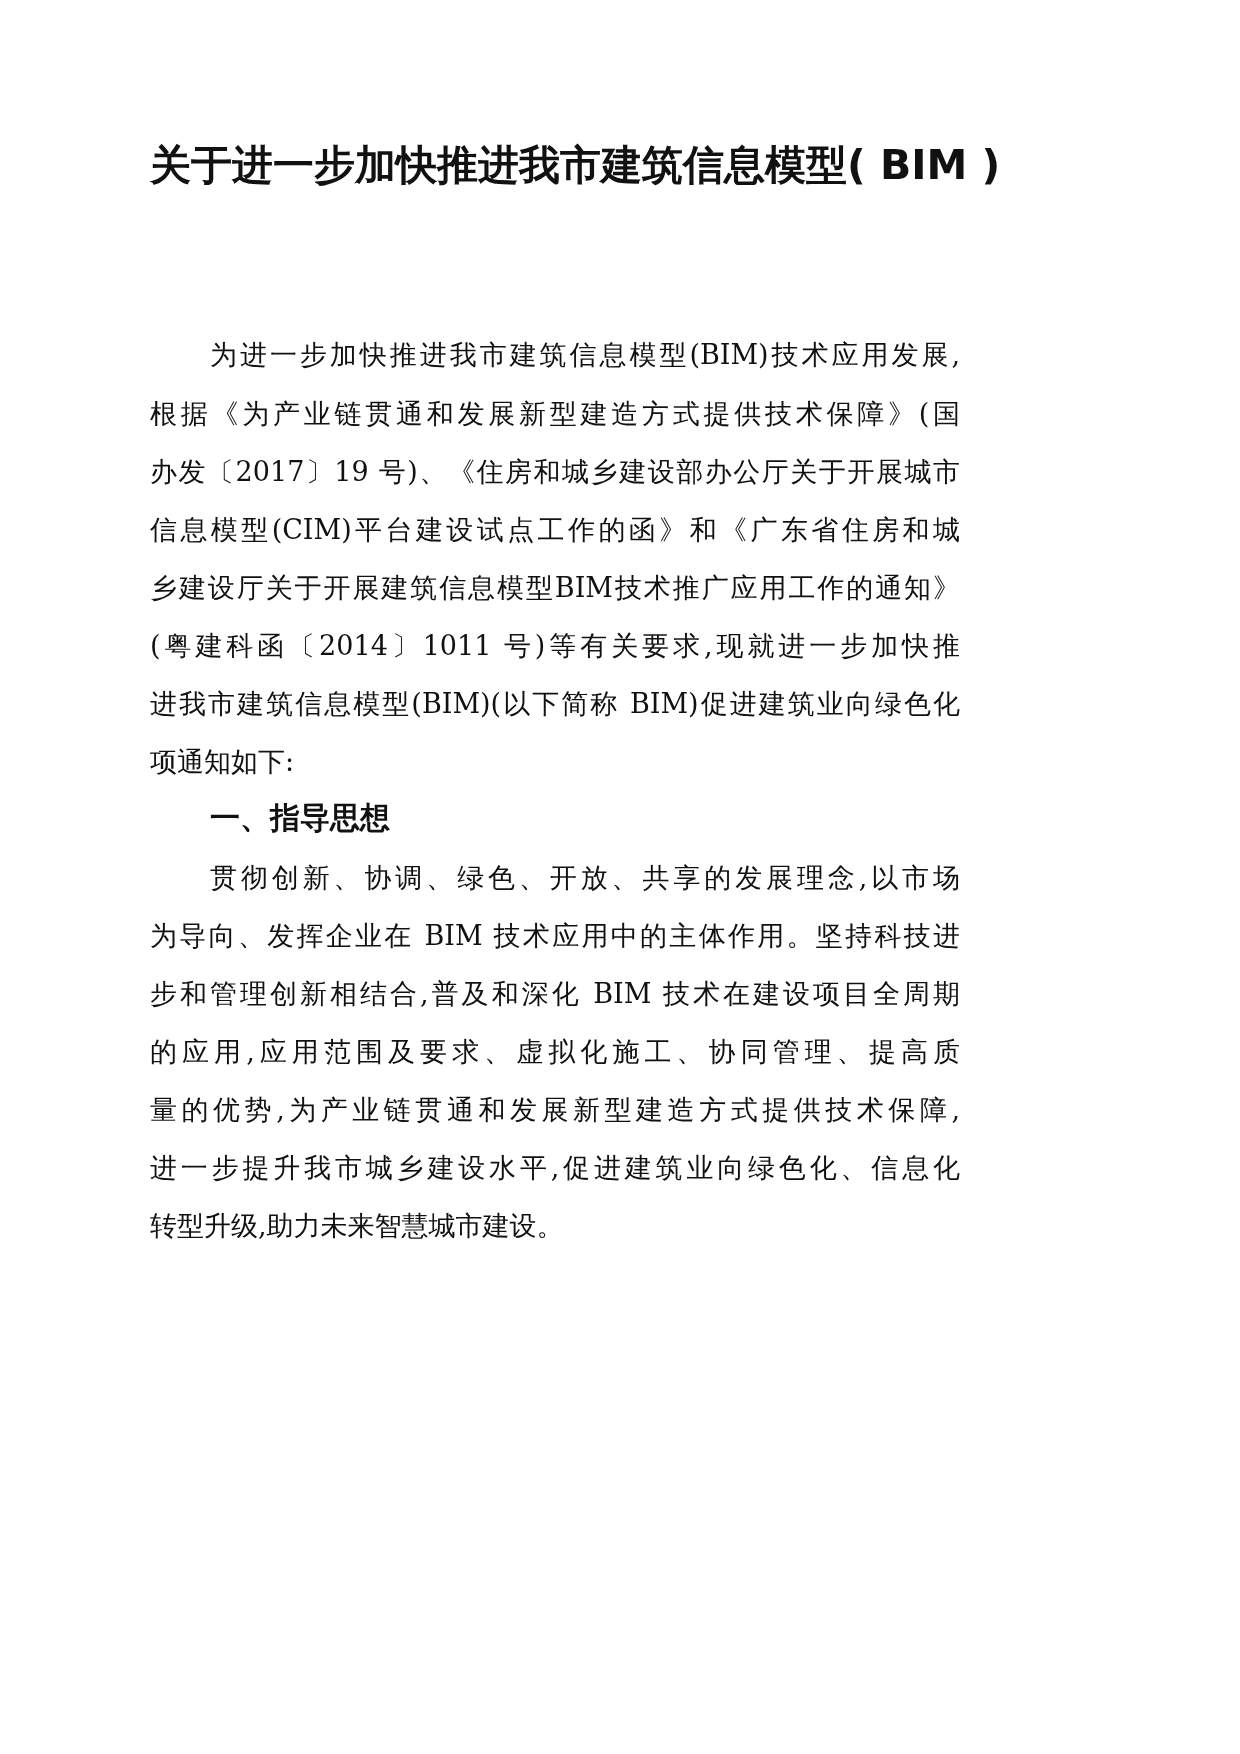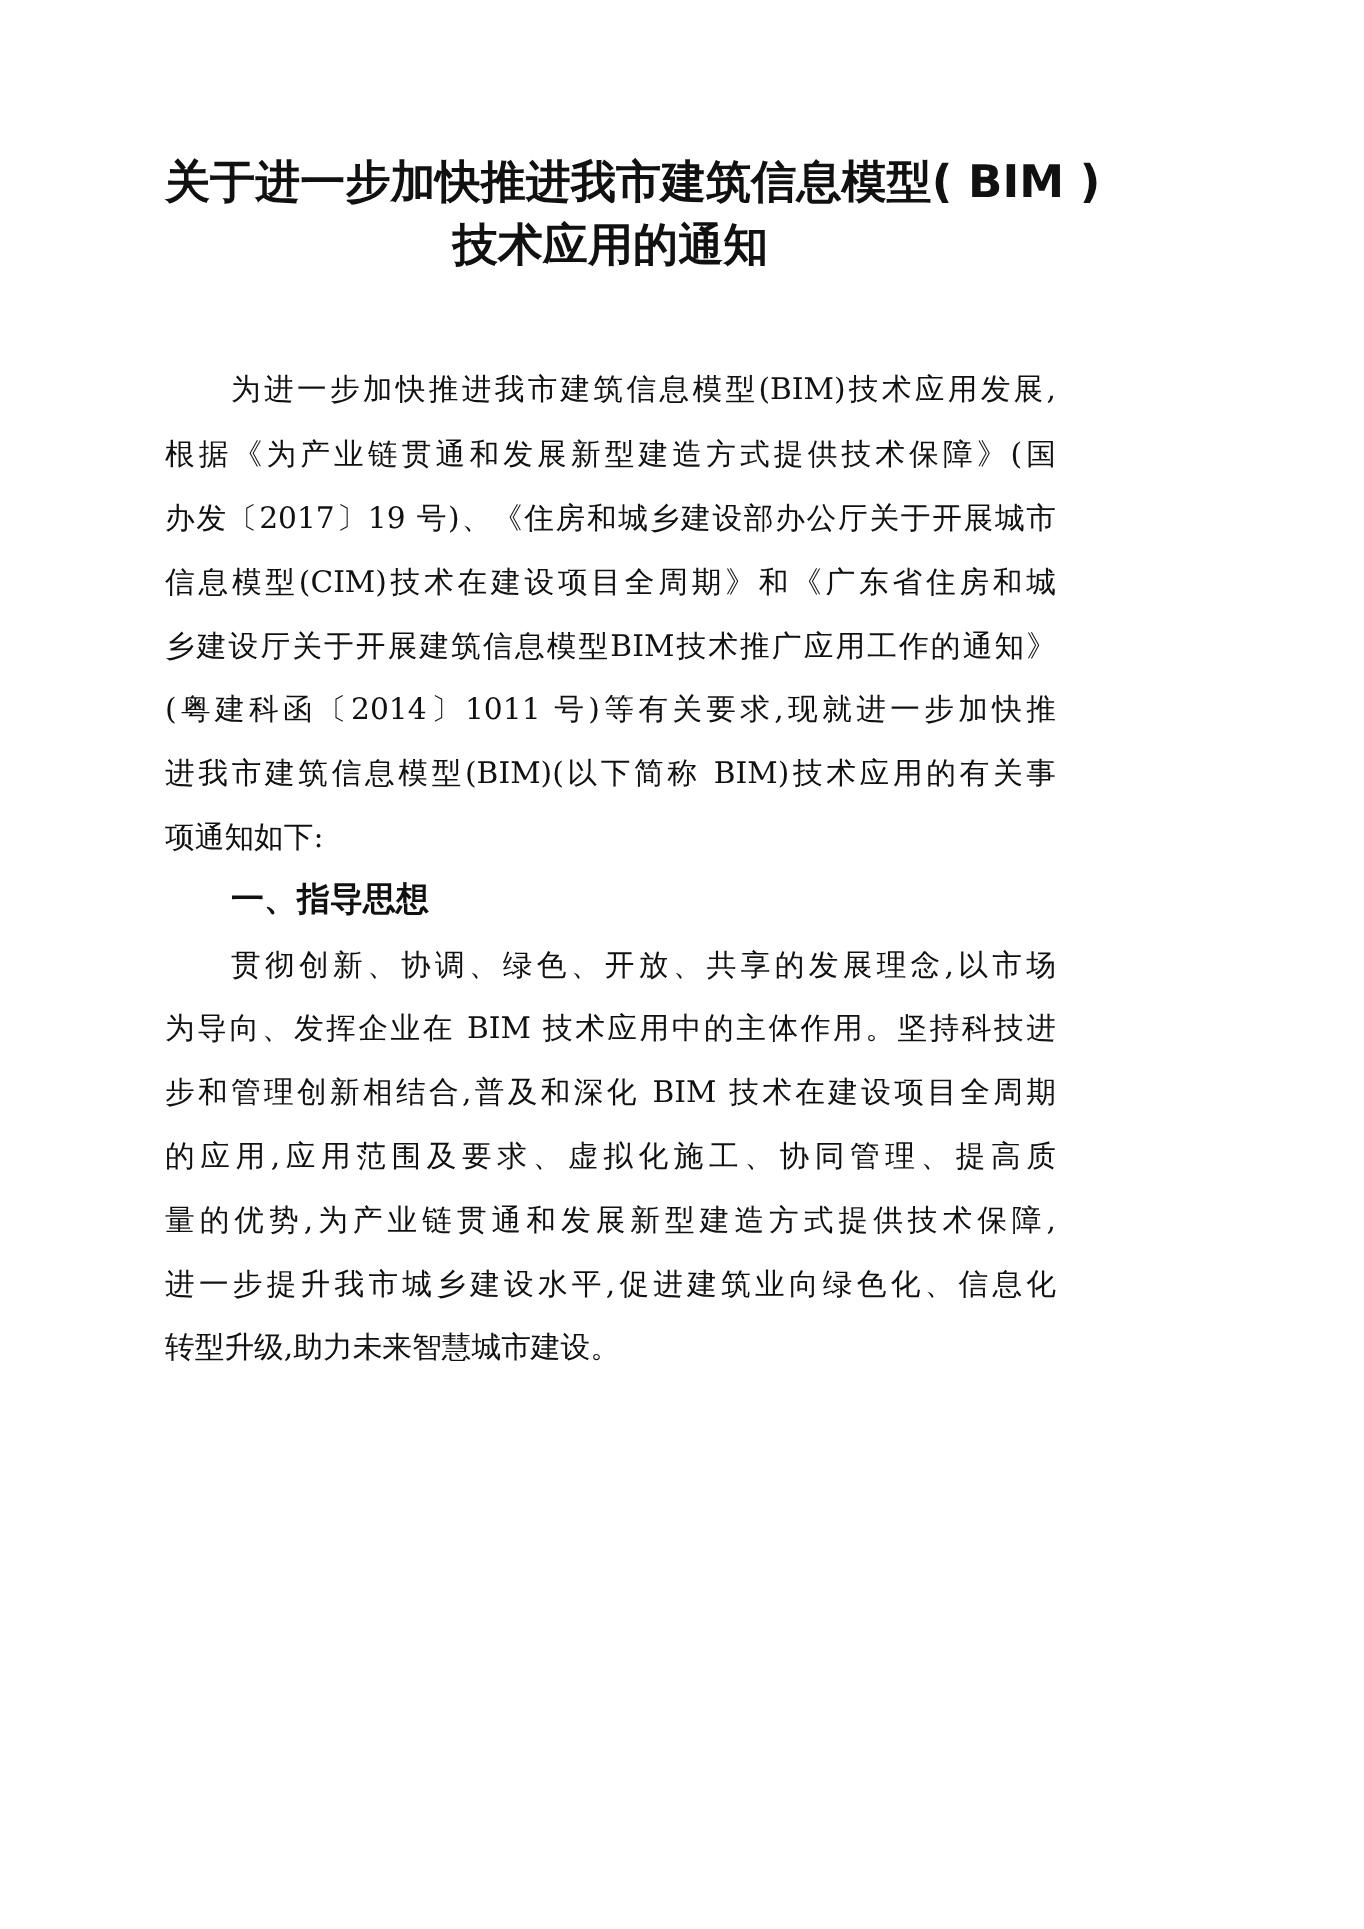--- a/index.html
+++ b/index.html
@@ -27,30 +27,29 @@
     font-family: Liberation Mono, monospace;
     font-weight: bold; font-size: 30px; line-height: 52px; white-space: nowrap;
   }
 </style>
 </head>
 <body>
 
 <div class="page">
 
   <div class="title-line l1">关于进一步加快推进我市建筑信息模型( BIM )</div>
-  <div class="title-line l2">技术应用的通知</div>
 
   <div>
     <div class="line indent" style="top:329px">为进一步加快推进我市建筑信息模型(BIM)技术应用发展,</div>
     <div class="line" style="top:388px">根据《为产业链贯通和发展新型建造方式提供技术保障》(国</div>
     <div class="line" style="top:446px">办发〔2017〕19 号)、《住房和城乡建设部办公厅关于开展城市</div>
-    <div class="line" style="top:504px">信息模型(CIM)技术在建设项目全周期》和《广东省住房和城</div>
+    <div class="line" style="top:504px">信息模型(CIM)平台建设试点工作的函》和《广东省住房和城</div>
     <div class="line" style="top:562px">乡建设厅关于开展建筑信息模型BIM技术推广应用工作的通知》</div>
     <div class="line" style="top:620px">(粤建科函〔2014〕1011 号)等有关要求,现就进一步加快推</div>
-    <div class="line" style="top:678px">进我市建筑信息模型(BIM)(以下简称 BIM)技术应用的有关事</div>
+    <div class="line" style="top:678px">进我市建筑信息模型(BIM)(以下简称 BIM)促进建筑业向绿色化</div>
     <div class="line last" style="top:736px">项通知如下:</div>
   </div>
 
   <div class="heading" style="top:794px">一、指导思想</div>
 
   <div>
     <div class="line indent" style="top:852px">贯彻创新、协调、绿色、开放、共享的发展理念,以市场</div>
     <div class="line" style="top:910px">为导向、发挥企业在 BIM 技术应用中的主体作用。坚持科技进</div>
     <div class="line" style="top:968px">步和管理创新相结合,普及和深化 BIM 技术在建设项目全周期</div>
     <div class="line" style="top:1026px">的应用,应用范围及要求、虚拟化施工、协同管理、提高质</div>

